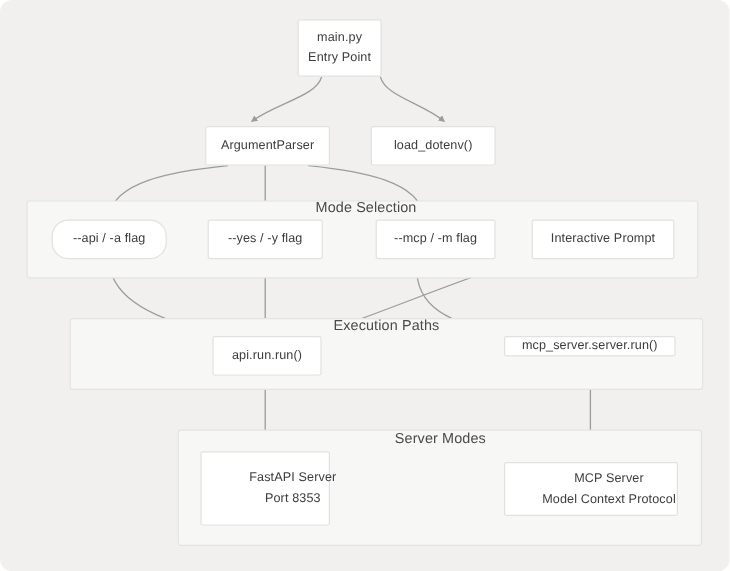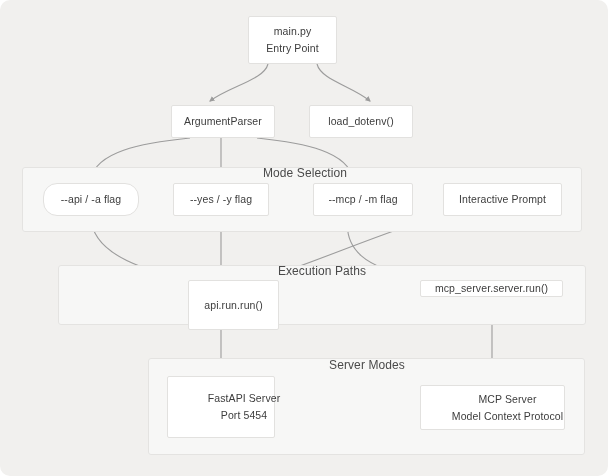--- a/index.html
+++ b/index.html
@@ -85,21 +85,21 @@
 
   <div id="subgraph-layer">
       <div class="subgraph" style="left: 22px; top: 167px; width: 560px; height: 65px;"></div>
       <div class="subgraph-label" style="left: 305px; top: 166px;">Mode Selection</div>
       <div class="subgraph" style="left: 58px; top: 265px; width: 528px; height: 60px;"></div>
       <div class="subgraph-label" style="left: 322px; top: 264px;">Execution Paths</div>
       <div class="subgraph" style="left: 148px; top: 358px; width: 437px; height: 97px;"></div>
       <div class="subgraph-label" style="left: 367px; top: 358px;">Server Modes</div>
     </div>
   <div id="node-layer">
-      <div class="node" style="left: 248px; top: 16px; width: 89px; height: 48px;">
+      <div class="node" style="left: 248px; top: 16px; width: 70px; height: 48px;">
         <span class="line">main.py</span>
         <span class="line">Entry Point</span>
       </div>
       <div class="node" style="left: 171px; top: 105px; width: 104px; height: 33px;">
         <span class="line">ArgumentParser</span>
       </div>
       <div class="node" style="left: 309px; top: 105px; width: 104px; height: 33px;">
         <span class="line">load_dotenv()</span>
       </div>
       <div class="node" style="left: 43px; top: 183px; width: 96px; height: 33px; border-radius: 14px;">
@@ -107,29 +107,29 @@
       </div>
       <div class="node" style="left: 173px; top: 183px; width: 96px; height: 33px;">
         <span class="line">--yes / -y flag</span>
       </div>
       <div class="node" style="left: 303px; top: 183px; width: 100px; height: 33px; margin-left: 10px;">
         <span class="line">--mcp / -m flag</span>
       </div>
       <div class="node" style="left: 443px; top: 183px; width: 119px; height: 33px; justify-content: center;">
         <span class="line">Interactive Prompt</span>
       </div>
-      <div class="node" style="left: 188px; top: 280px; width: 91px; height: 50px;">
+      <div class="node" style="left: 177px; top: 280px; width: 91px; height: 33px;">
         <span class="line">api.run.run()</span>
       </div>
       <div class="node" style="left: 420px; top: 280px; width: 143px; height: 17px;">
         <span class="line">mcp_server.server.run()</span>
       </div>
       <div class="node" style="left: 167px; top: 376px; width: 108px; height: 62px; padding-left: 46px;">
         <span class="line">FastAPI Server</span>
-        <span class="line">Port 5454</span>
+        <span class="line">Port 8353</span>
       </div>
       <div class="node" style="left: 420px; top: 385px; width: 145px; height: 45px; padding-left: 30px;">
         <span class="line">MCP Server</span>
         <span class="line">Model Context Protocol</span>
       </div>
     </div>
 
 </div>
 
 </body></html>

